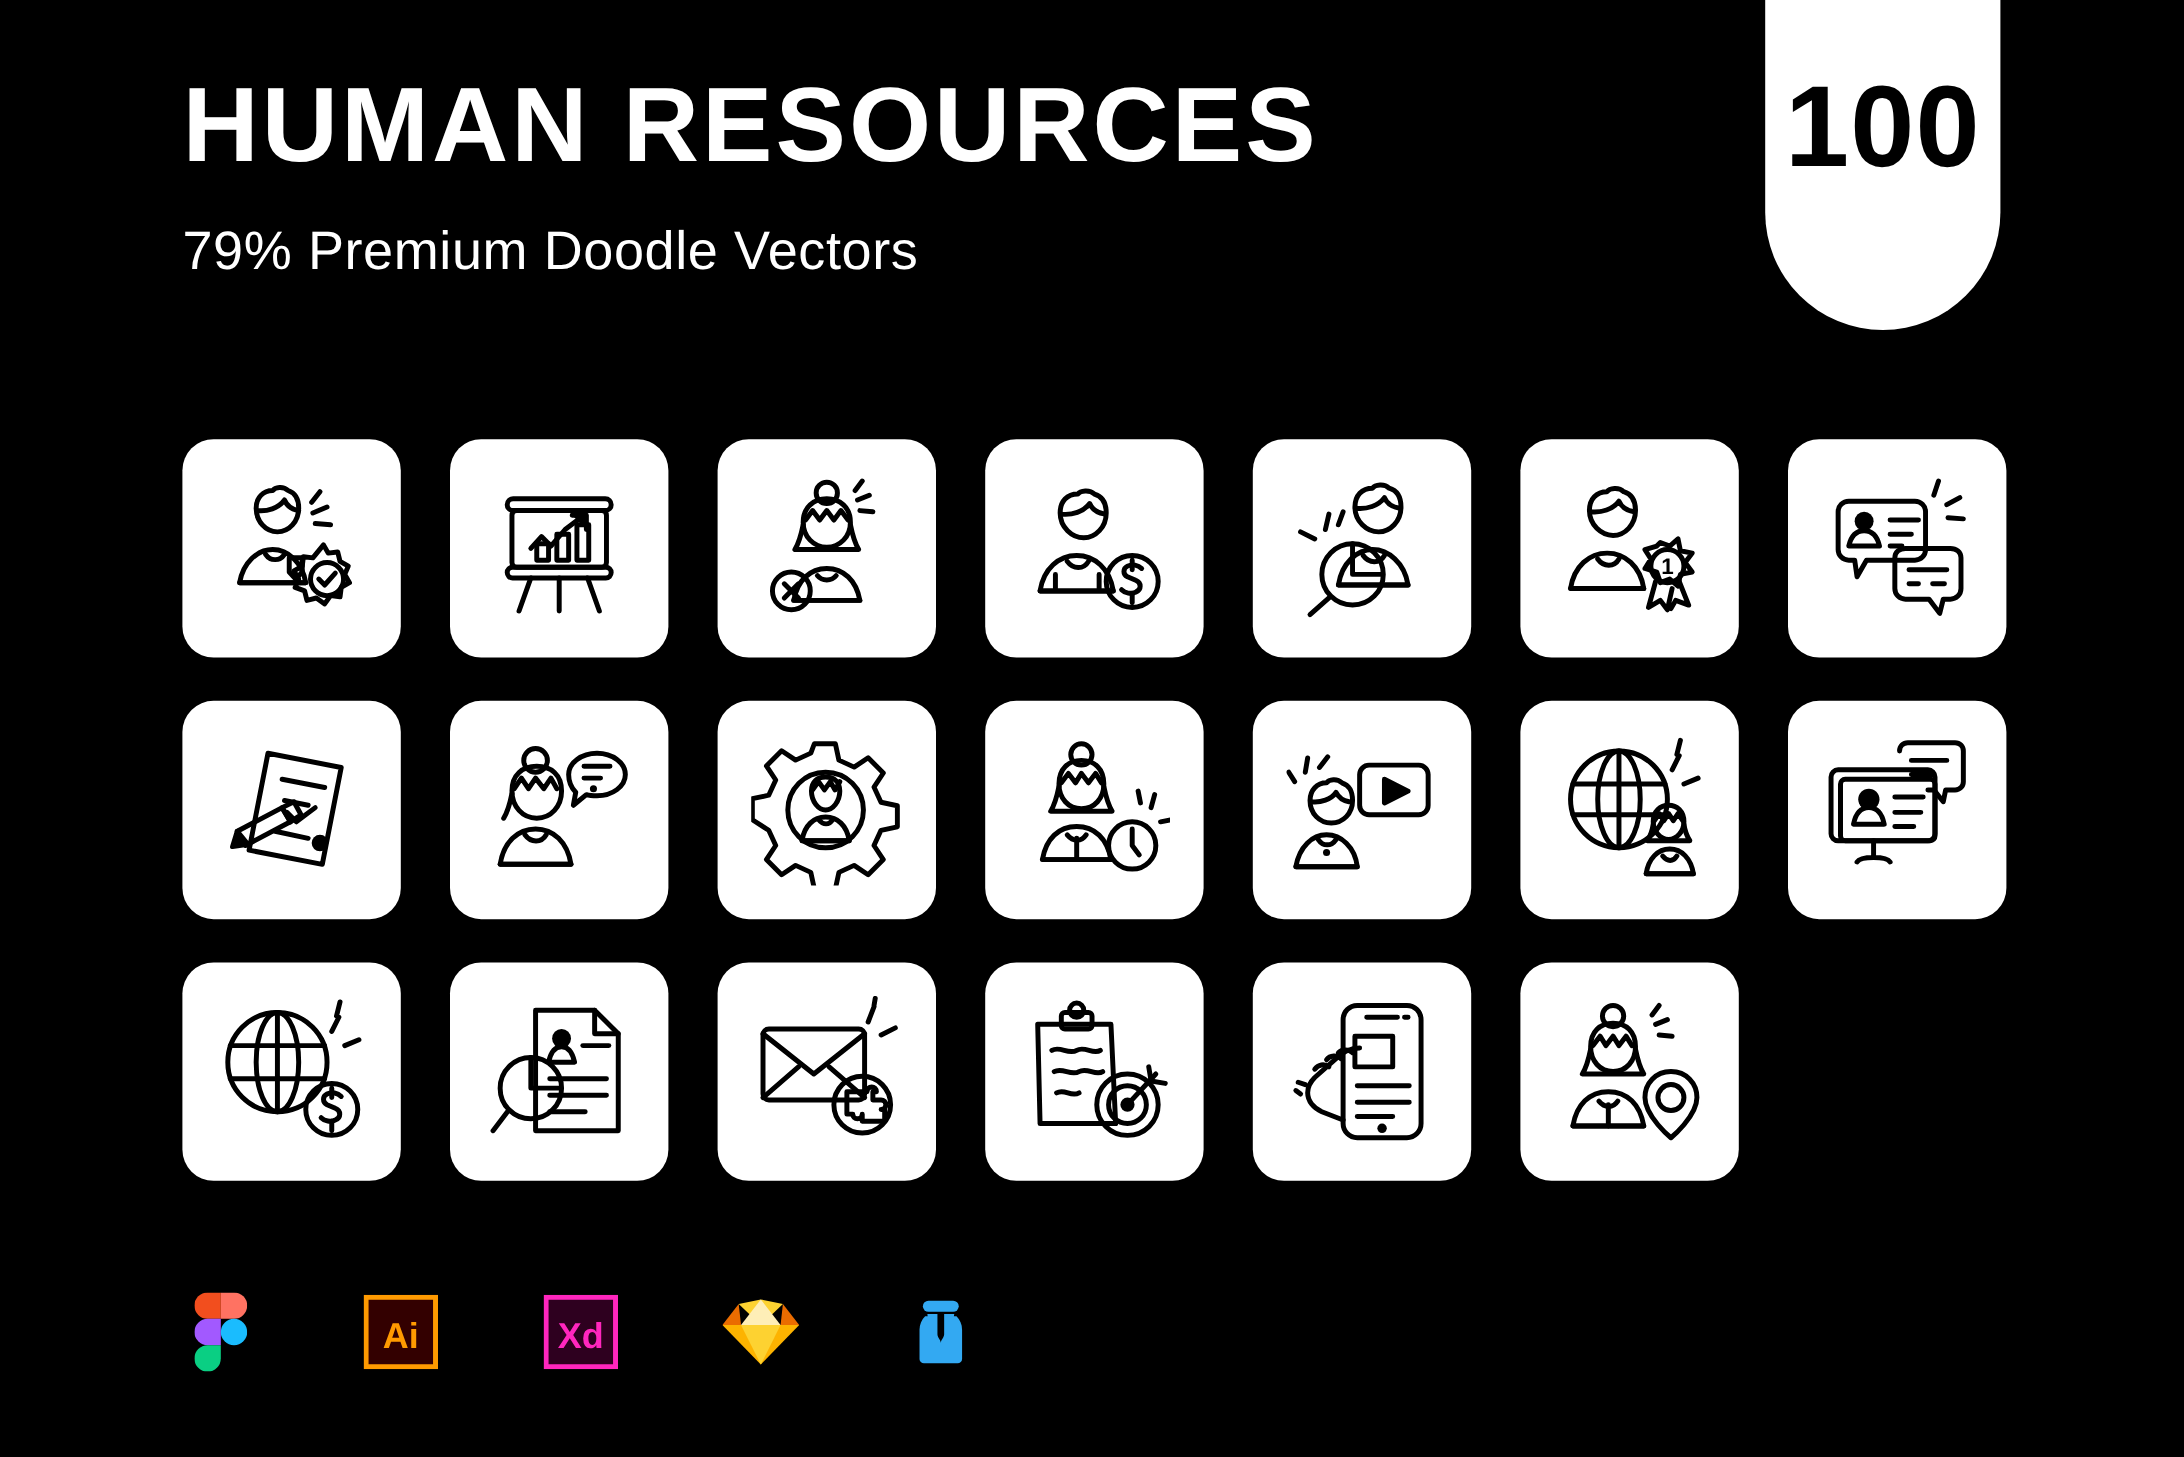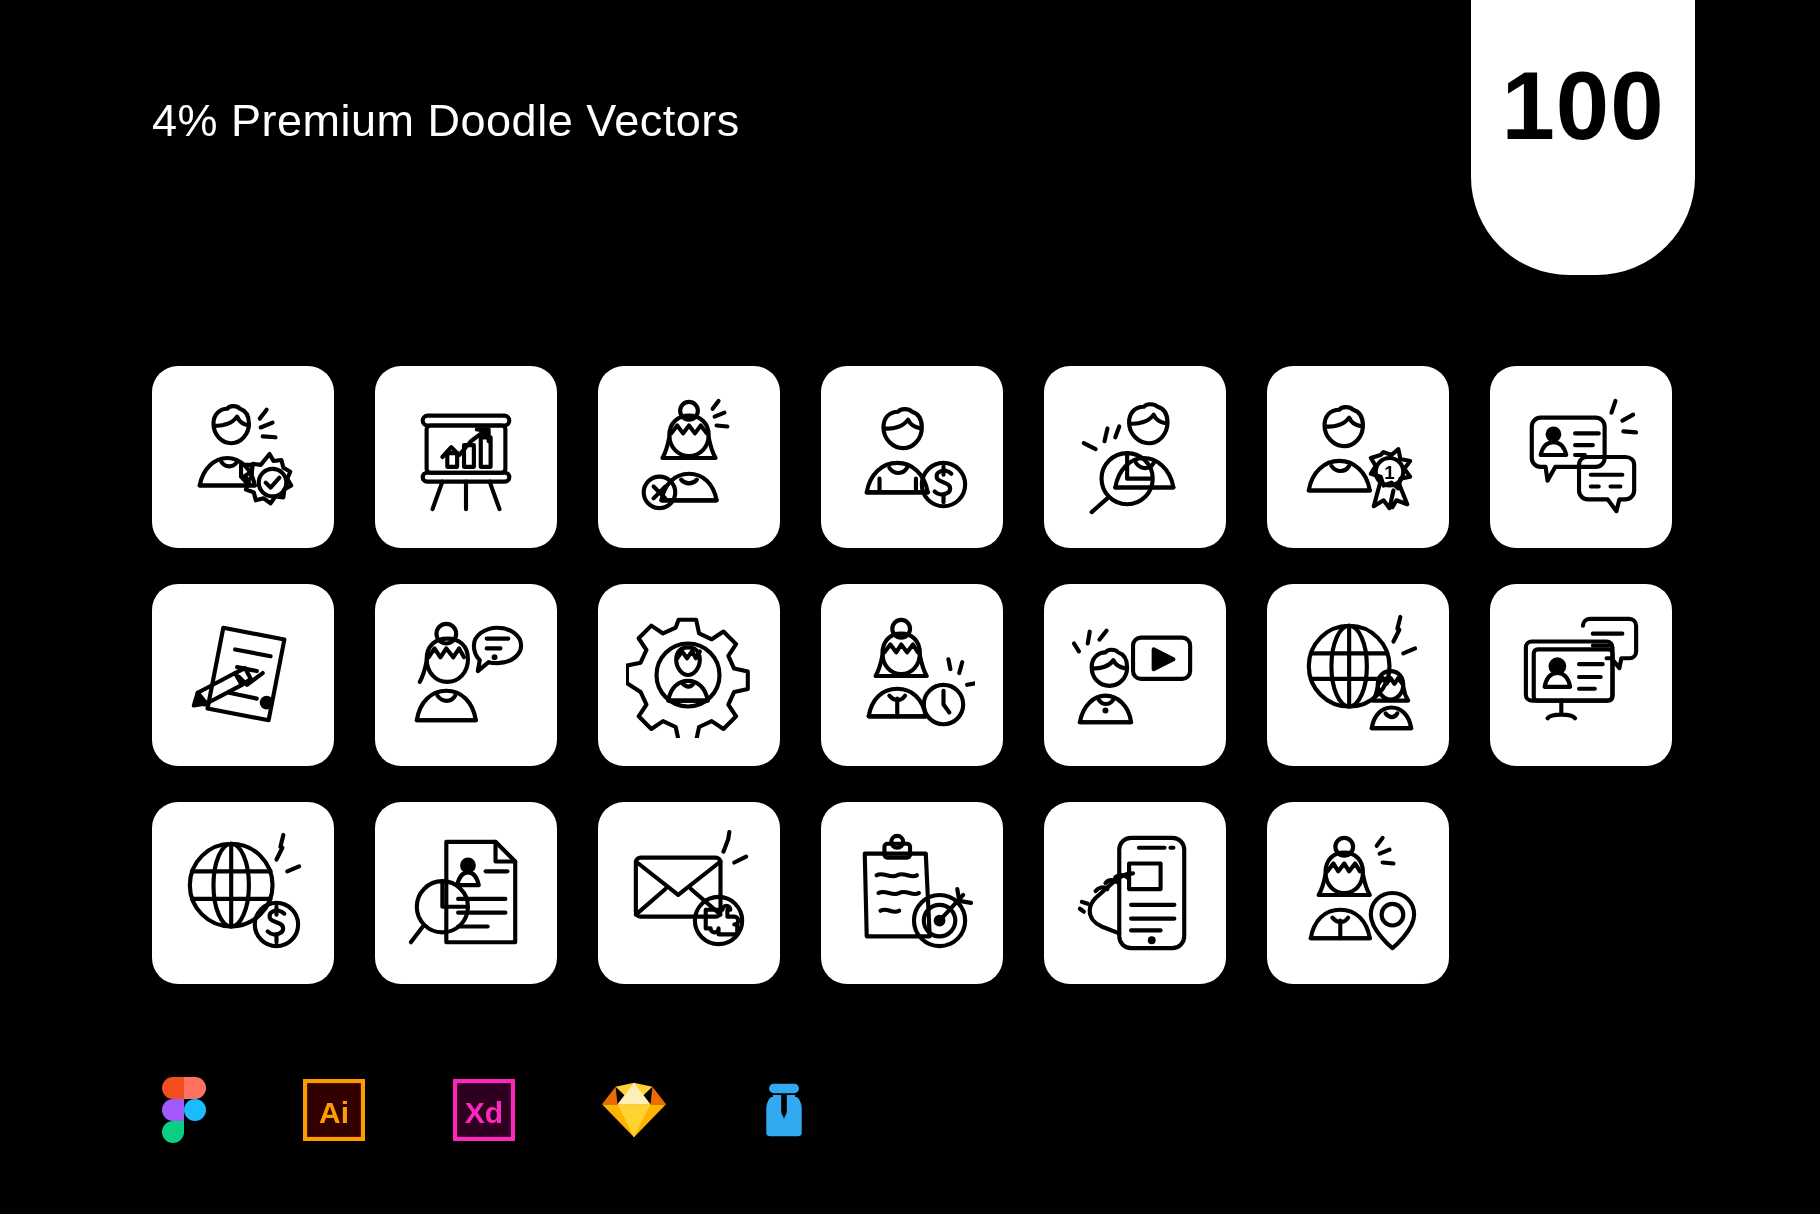--- a/index.html
+++ b/index.html
@@ -20,21 +20,21 @@
     width: 1820px;
     height: 1214px;
     background: #000000;
   }
 
   
   .badge {
     position: absolute;
     top: 0;
     left: 1471px;
-    width: 224px;
+    width: 196px;
     height: 275px;
     background: #ffffff;
     border-radius: 0 0 98px 98px;
     display: flex;
     align-items: flex-start;
     justify-content: center;
     padding-top: 58px;
     box-sizing: border-box;
   }
   .badge-number {
@@ -159,21 +159,22 @@
 </head>
 <body>
 
 <div id="page">
 
   <div class="badge">
     <span class="badge-number">100</span>
   </div>
 
   <div class="header">
-    <p class="subtitle">4% Premium Doodle Vectors</p>
+    <h1 class="title">HUMAN RESOURCES</h1>
+    <p class="subtitle">79% Premium Doodle Vectors</p>
   </div>
 
   <div class="grid">
 
     <div class="tile">
       <svg viewBox="0 0 128 128">
         <path d="M34 30c0-9 6-15 14-15 2-3 9-4 13 0 6 2 9 7 9 15 0 11-8 20-18 20S34 41 34 30z"></path>
         <path d="M35 32c8 1 18-2 23-9 2 5 6 8 12 9"></path>
         <path d="M20 93c3-17 15-28 28-28s25 11 28 28z"></path>
         <path d="M42 69c4 6 12 6 16 0"></path>

